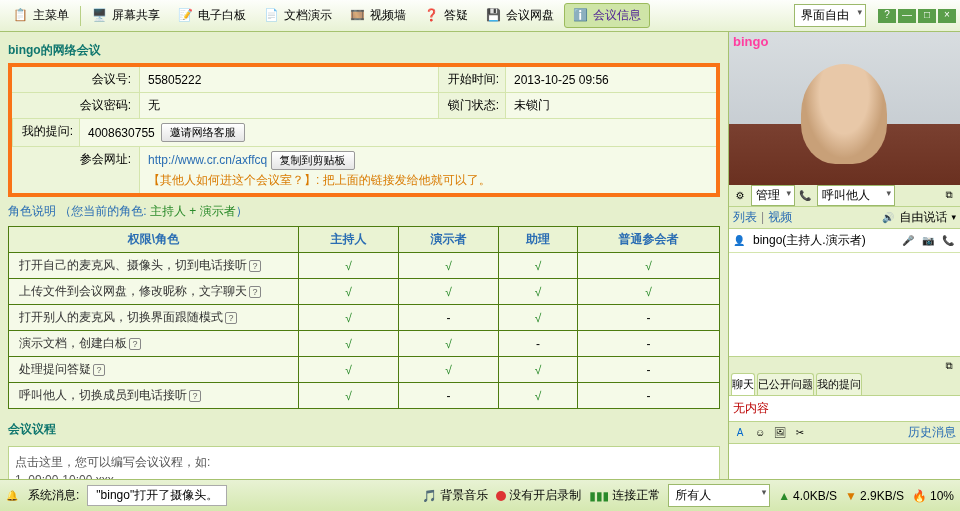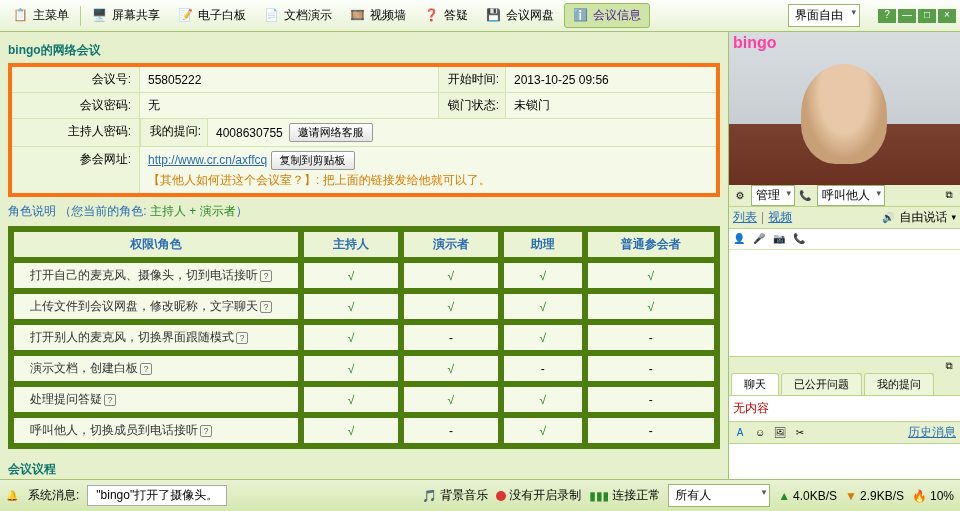--- a/index.html
+++ b/index.html
@@ -2,56 +2,56 @@
 <html><head>
 <meta charset="utf-8">
 <style>
 *{box-sizing:border-box;margin:0;padding:0;font-family:"Microsoft YaHei",SimSun,Arial,sans-serif;font-size:12px}
 body{width:960px;height:511px;background:#e6f0cd;overflow:hidden;position:relative}
 .toolbar{height:32px;background:linear-gradient(#fdfefb,#e8f2d4);border-bottom:1px solid #a6c26f;display:flex;align-items:center;padding:0 4px}
 .tb-item{display:flex;align-items:center;padding:3px 8px;margin:0 1px;cursor:pointer;border-radius:3px;gap:4px}
 .tb-item.active{background:#cfe5a8;border:1px solid #9cbb5d}
 .tb-icon{width:16px;height:16px;display:inline-block}
 .tb-sep{width:1px;height:20px;background:#b8d085;margin:0 2px}
-.top-right{margin-left:auto;display:flex;align-items:center;gap:18px}
+.top-right{margin-left:auto;display:flex;align-items:center;gap:12px}
 .dropdown{background:#fff;border:1px solid #9cb96b;padding:2px 16px 2px 6px;position:relative;font-size:11px}
 .dropdown::after{content:"▾";position:absolute;right:3px;top:2px;font-size:9px;color:#555}
 .win-btns{display:flex;gap:2px}
 .win-btn{width:18px;height:14px;background:#5a9e4a;color:#fff;font-size:10px;text-align:center;line-height:12px;cursor:pointer}
 .main{display:flex;height:447px}
 .left{width:728px;padding:6px 8px;overflow:auto}
 .right{width:232px;background:#eaf3d6;border-left:1px solid #a6c26f;display:flex;flex-direction:column}
 .section-title{color:#0f766e;padding:4px 0;font-weight:bold}
 .info-grid{border:4px solid #f97316;background:#f5fae8}
 .info-row{display:flex;border-bottom:1px solid #d4e5ad}
 .info-row:last-child{border-bottom:none}
 .info-label{width:128px;text-align:right;padding:4px 8px;background:#edf5da;border-right:1px solid #d4e5ad}
 .info-val{flex:1;padding:4px 8px;display:flex;align-items:center;gap:6px}
 .info-label2{width:68px;text-align:right;padding:4px 6px;background:#edf5da;border-left:1px solid #d4e5ad;border-right:1px solid #d4e5ad}
-.link{color:#2a6db3;text-decoration:underline}
+.link{color:#2a6db3;}
 .btn{background:linear-gradient(#fff,#e5e5e5);border:1px solid #999;padding:1px 8px;font-size:11px;cursor:pointer;border-radius:2px}
 .note{color:#d97a00}
 .role-desc{color:#2a6db3;padding:6px 0}
 .role-desc .cur{color:#2a8a2a}
 .perm-table{width:100%;border-collapse:collapse;border:1px solid #bcd48c}
-.perm-table th,.perm-table td{border:6px solid #4d7c0f;padding:4px 16px;text-align:center;background:#f5fae8}
+.perm-table th,.perm-table td{border:1px solid #4d7c0f;padding:4px 10px;text-align:center;background:#f5fae8}
 .perm-table th{background:#eaf3d3;color:#2a6db3}
 .perm-table td:first-child{text-align:left;width:290px;color:#333}
 .help{display:inline-block;width:12px;height:12px;border:1px solid #888;border-radius:2px;font-size:9px;line-height:10px;color:#666;margin-left:2px;text-align:center;cursor:pointer}
 .agenda-box{border:1px solid #bcd48c;background:#fff;padding:6px;margin-top:4px;height:76px;color:#555;font-size:12px;line-height:1.5}
 .video-area{height:154px;background:#333;position:relative}
-.video-name{position:absolute;top:2px;left:4px;color:#ff3ea0;font-weight:bold;font-size:16px}
+.video-name{position:absolute;top:2px;left:4px;color:#ff3ea0;font-weight:bold;font-size:13px}
 .video-face{position:absolute;left:72px;top:32px;width:86px;height:100px;background:radial-gradient(ellipse at 50% 30%,#e8c8a8 40%,#c8a078 65%);border-radius:50% 50% 40% 40%}
 .video-bg{position:absolute;inset:0;background:linear-gradient(#d8dde0 0%,#c8ced3 60%,#7a4030 60%,#6a3020 100%)}
 .ctrl-bar{height:22px;background:#e6f0cd;border-bottom:1px solid #bcd48c;display:flex;align-items:center;padding:0 4px;gap:4px}
 .mini-icon{width:14px;height:14px;display:inline-flex;align-items:center;justify-content:center;font-size:10px;cursor:pointer}
 .list-row{display:flex;align-items:center;padding:3px 4px;gap:6px;border-bottom:1px solid #d4e5ad}
 .list-area{background:#fff;flex:0 0 128px;border-bottom:1px solid #bcd48c;overflow:auto}
 .chat-tabs{display:flex;background:#e6f0cd;border-bottom:1px solid #bcd48c;height:22px;align-items:flex-end}
-.chat-tab{padding:3px 12px;border:1px solid #bcd48c;border-bottom:none;background:#edf5da;margin-left:2px;font-size:11px;cursor:pointer;border-radius:3px 3px 0 0}
+.chat-tab{padding:3px 0;border:1px solid #bcd48c;border-bottom:none;background:#edf5da;margin-left:2px;font-size:11px;cursor:pointer;border-radius:3px 3px 0 0}
 .chat-tab.active{background:#fff}
 .chat-body{flex:1;background:#fff;padding:4px;color:#b00}
 .chat-toolbar{height:22px;background:#e6f0cd;border-top:1px solid #bcd48c;display:flex;align-items:center;padding:0 4px;gap:6px}
 .chat-input{height:36px;background:#fff;border-top:1px solid #bcd48c}
 .statusbar{height:32px;background:linear-gradient(#e8f2d4,#d5e8b0);border-top:1px solid #a6c26f;display:flex;align-items:center;padding:0 6px;gap:8px;font-size:11px}
 .status-box{background:#fff;border:1px solid #aaa;padding:1px 8px;flex:0 0 auto}
 .spacer{flex:1}
 .status-item{display:flex;align-items:center;gap:3px}
 .dot{width:10px;height:10px;border-radius:50%;display:inline-block}
 .ck{color:#2a8a2a}
@@ -116,21 +116,20 @@
         <div class="info-label2">开始时间:</div>
         <div class="info-val" style="flex:0 0 210px">2013-10-25 09:56</div>
       </div>
       <div class="info-row">
         <div class="info-label">会议密码:</div>
         <div class="info-val">无</div>
         <div class="info-label2">锁门状态:</div>
         <div class="info-val" style="flex:0 0 210px">未锁门</div>
       </div>
       <div class="info-row">
-        <div class="info-label">主持人密码:</div>
         <div class="info-label2">我的提问:</div>
         <div class="info-val" style="flex:0 0 210px">
             <span>4008630755</span>
             <button class="btn">邀请网络客服</button>
           </div>
       </div>
       <div class="info-row">
         <div class="info-label">参会网址:</div>
         <div class="info-val" style="flex-direction:column;align-items:flex-start;gap:2px">
           <div><a class="link">http://www.cr.cn/axffcq</a> <button class="btn">复制到剪贴板</button></div>
@@ -207,36 +206,37 @@
   <div class="right">
     <div class="video-area">
       <div class="video-bg"></div>
       <div class="video-face"></div>
       <div class="video-name">bingo</div>
     </div>
     <div class="ctrl-bar">
       <span class="mini-icon">⚙</span>
       <div class="dropdown" style="padding:1px 14px 1px 4px"><span>管理</span></div>
       <span class="mini-icon">📞</span>
-      <div class="dropdown" style="padding:1px 14px 1px 4px"><span>呼叫他人</span></div>
+      <div class="dropdown" style="padding:1px 24px 1px 4px"><span>呼叫他人</span></div>
       <span style="flex:1"></span>
       <span class="mini-icon">⧉</span>
     </div>
     <div class="ctrl-bar">
       <a class="link">列表</a>
       <span style="color:#888">|</span>
       <a class="link">视频</a>
       <span style="flex:1"></span>
       <span class="mini-icon">🔊</span>
       <span>自由说话</span>
       <span style="font-size:9px">▾</span>
     </div>
     <div class="list-area">
       <div class="list-row">
         <span class="mini-icon">👤</span>
+        <span style="flex:1">bingo(主持人.演示者)</span>
         <span class="mini-icon" style="color:#2a8a2a">🎤</span>
         <span class="mini-icon" style="color:#2a8a2a">📷</span>
         <span class="mini-icon">📞</span>
       </div>
     </div>
     <div class="section-title-bar">
         <span class="mini-icon">⧉</span>
       </div>
     <div class="chat-tabs">
       <div class="chat-tab active">聊天</div>

